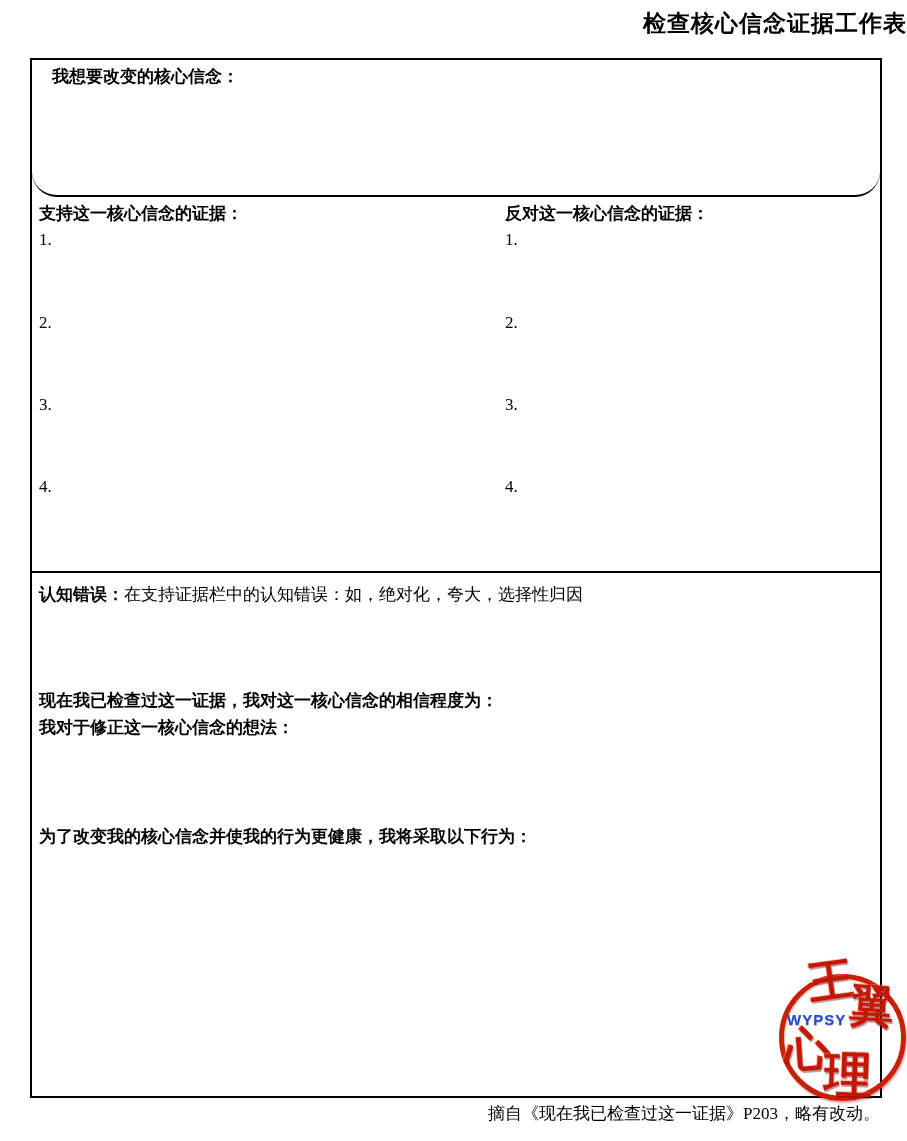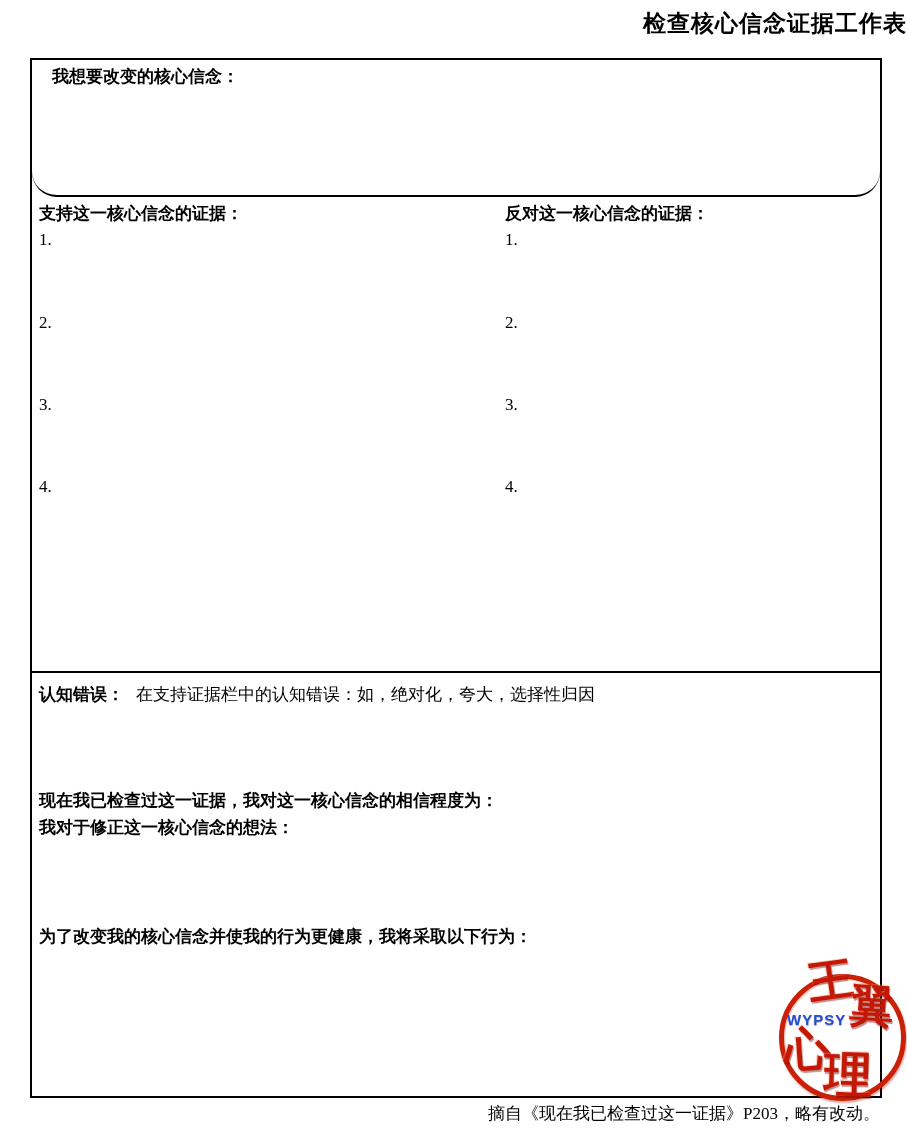--- a/index.html
+++ b/index.html
@@ -20,21 +20,21 @@
   }
   .worksheet{
     position:absolute;left:30px;top:58px;
     width:848px;height:1036px;
     border:2px solid #000;
   }
   .section{box-sizing:border-box;position:relative;}
   .sec-divider{border-bottom:2px solid #000;}
   .sec-instructions{height:137px;padding:3px 8px 0 7px;}
   .sec-belief{height:137px;padding:4px 8px 0 20px;border-radius:25px;}
-  .sec-evidence{height:476px;}
+  .sec-evidence{height:376px;}
   .sec-analysis{height:382px;}
   .line{font-size:17px;line-height:26px;white-space:nowrap;}
   .bold-head{
     font-weight:bold;
     font-family:"Liberation Sans","DejaVu Sans",sans-serif;
     font-size:17px;line-height:26px;
   }
   .col{position:absolute;top:0;height:100%;}
   .col-left{left:0;width:440px;padding:4px 0 0 7px;box-sizing:border-box;}
   .col-right{left:440px;width:406px;padding:4px 0 0 2px;box-sizing:border-box;margin-left:31px;}
@@ -43,21 +43,21 @@
     font-size:17px;line-height:22px;
   }
   .col .ev-item{left:7px;}
   .col-right .ev-item{left:2px;}
   .ev-1{top:32px;} .ev-2{top:115px;} .ev-3{top:197px;} .ev-4{top:279px;}
   .an-block{position:absolute;left:7px;right:8px;}
   .an-errors{top:8px;}
   .an-rating{top:114px;}
   .an-action{top:250px;}
   .an-line{font-size:17px;line-height:27px;white-space:nowrap;}
-  .inline-regular{font-weight:normal;font-family:"Liberation Serif","DejaVu Serif",serif;margin-left:12px;}
+  .inline-regular{font-weight:normal;font-family:"Liberation Serif","DejaVu Serif",serif;}
   .attribution{
     position:absolute;top:1102px;right:27px;
     font-size:17px;line-height:24px;
   }
   
   .stamp{
     position:absolute;left:776px;top:960px;
     width:131px;height:150px;
     z-index:5;
     color:#c31805;

